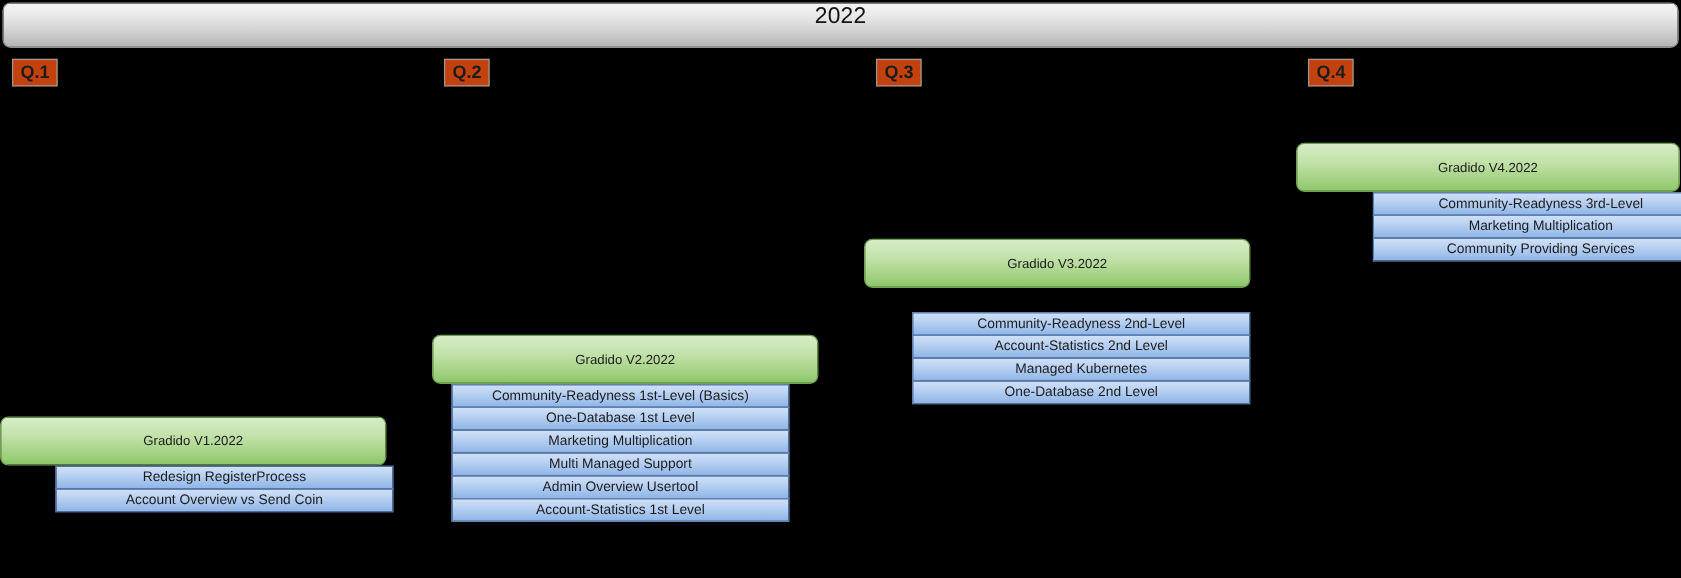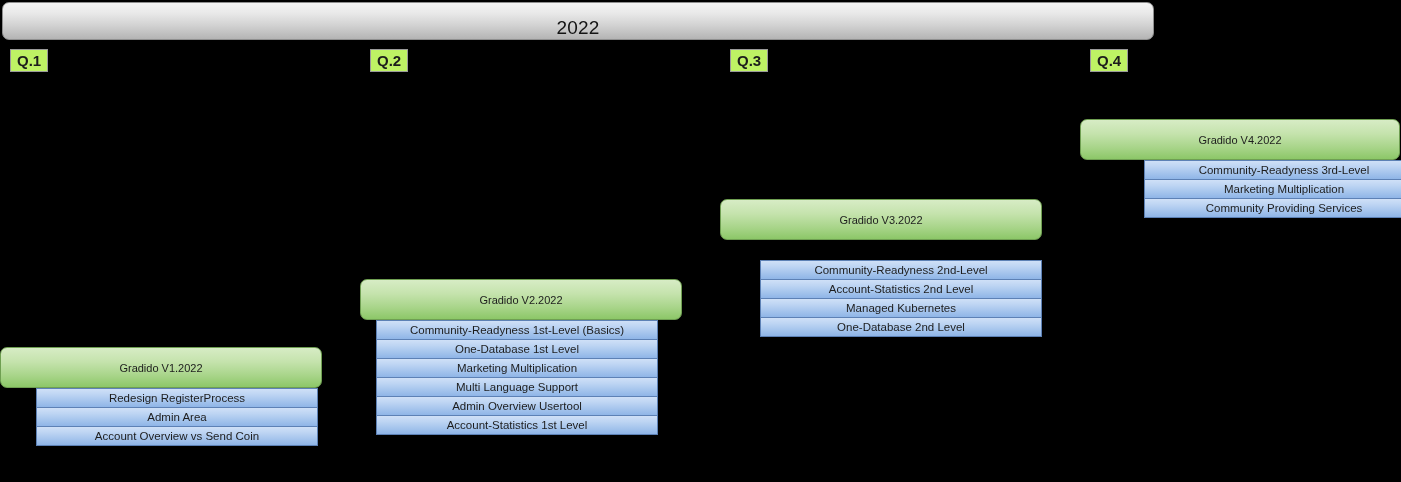--- a/index.html
+++ b/index.html
@@ -16,43 +16,43 @@
     height: 482px;
     background: #000000;
     overflow: hidden;
   }
 
   
   .year-bar {
     position: absolute;
     left: 2px;
     top: 2px;
-    width: 1152px;
+    width: 1397px;
     height: 38px;
     border-radius: 7px;
     border: 1px solid #8f8f8f;
     box-sizing: border-box;
     background: linear-gradient(to bottom, #f4f4f4 0%, #e9e9e9 28%, #d2d2d2 62%, #b4b4b4 100%);
     display: flex;
-    align-items: flex-end;
+    align-items: flex-start;
     justify-content: center;
   }
   .year-bar-label {
     font-size: 19px;
     color: #141414;
     letter-spacing: 0.2px;
   }
 
   
   .quarter-label {
     position: absolute;
     top: 49px;
     height: 23px;
     padding: 0 6px;
-    background: #bef264;
+    background: #c2410c;
     border: 1px solid #9a9a9a;
     box-sizing: border-box;
     display: flex;
     align-items: center;
     justify-content: center;
     font-size: 15px;
     font-weight: bold;
     color: #1c1c1c;
   }
 
@@ -111,26 +111,23 @@
       <div class="quarter-label" style="left: 370px;">Q.2</div>
       <div class="quarter-label" style="left: 730px; text-align: right;">Q.3</div>
       <div class="quarter-label" style="left: 1090px;">Q.4</div>
     </div>
 
   <div id="release-groups">
       <div class="release-group" style="left: 0px; top: 347px; width: 322px;">
         <div class="release-title">
           <span class="release-title-text">Gradido V1.2022</span>
         </div>
-        <div class="feature-list" style="margin-left: 36px; width: 282px;">
+        <div class="feature-list" style="margin-left: 46px; width: 282px;">
           <div class="feature-row">
             <span class="feature-row-text">Redesign RegisterProcess</span>
-          </div>
-          <div class="feature-row">
-            <span class="feature-row-text">Admin Area</span>
           </div>
           <div class="feature-row">
             <span class="feature-row-text">Account Overview vs Send Coin</span>
           </div>
         </div>
       </div>
       <div class="release-group" style="left: 360px; top: 279px; width: 322px;">
         <div class="release-title">
           <span class="release-title-text">Gradido V2.2022</span>
         </div>
@@ -138,21 +135,21 @@
           <div class="feature-row">
             <span class="feature-row-text">Community-Readyness 1st-Level (Basics)</span>
           </div>
           <div class="feature-row">
             <span class="feature-row-text">One-Database 1st Level</span>
           </div>
           <div class="feature-row">
             <span class="feature-row-text">Marketing Multiplication</span>
           </div>
           <div class="feature-row">
-            <span class="feature-row-text">Multi Language Support</span>
+            <span class="feature-row-text">Multi Managed Support</span>
           </div>
           <div class="feature-row">
             <span class="feature-row-text">Admin Overview Usertool</span>
           </div>
           <div class="feature-row">
             <span class="feature-row-text">Account-Statistics 1st Level</span>
           </div>
         </div>
       </div>
       <div class="release-group" style="left: 720px; top: 199px; width: 322px;">

